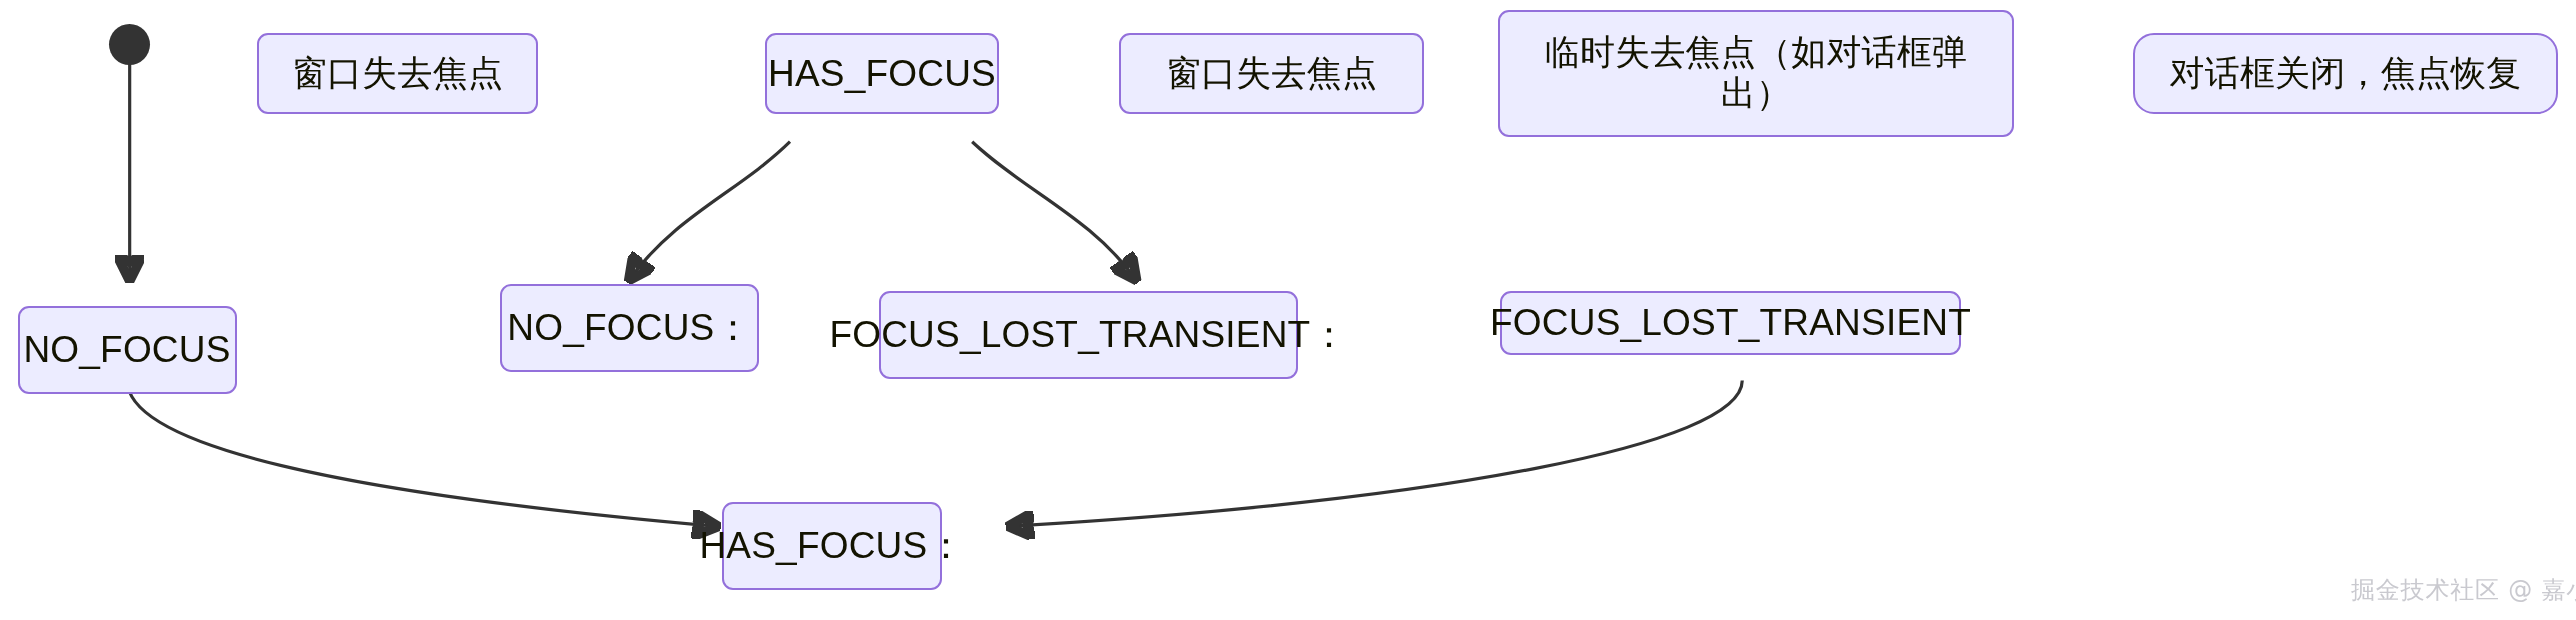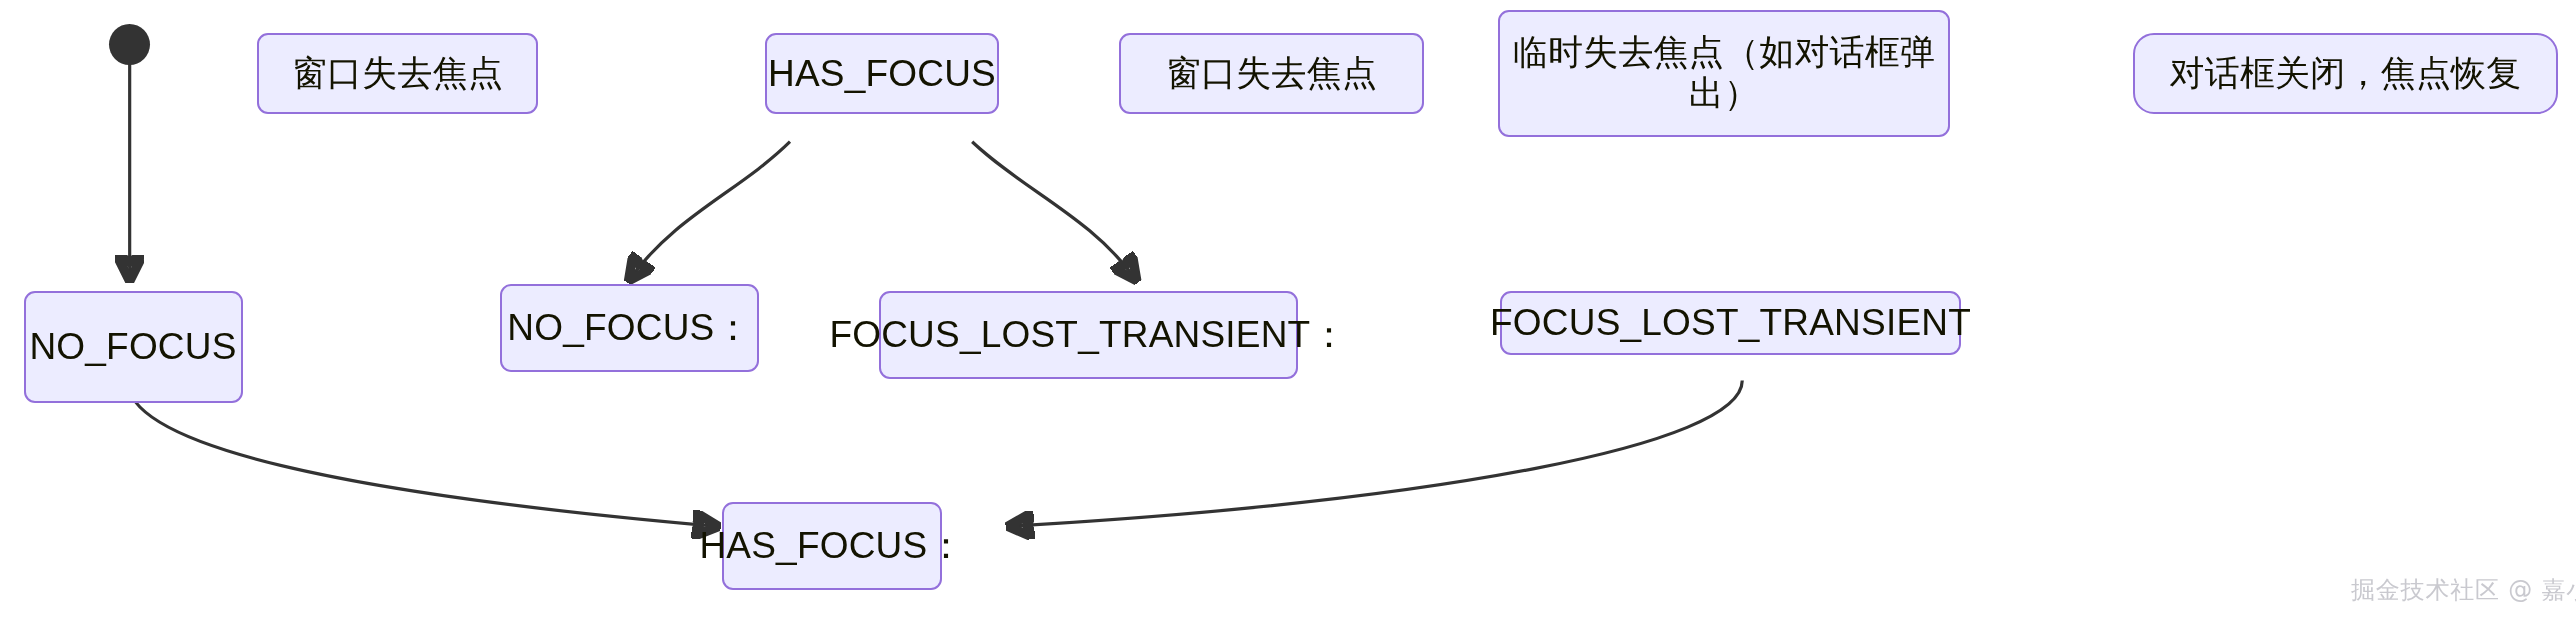--- a/index.html
+++ b/index.html
@@ -94,26 +94,26 @@
   </svg>
 
   <div class="start-dot" style="left:109px; top:24px; width:41px; height:41px;"></div>
 
   <div class="node cjk" style="left:257px; top:33px; width:281px; height:81px;">窗口失去焦点</div>
 
   <div class="node" style="left:765px; top:33px; width:234px; height:81px;">HAS_FOCUS</div>
 
   <div class="node cjk" style="left:1119px; top:33px; width:305px; height:81px;">窗口失去焦点</div>
 
-  <div class="node cjk" style="left:1498px; top:9.5px; width:452px; height:127px;">临时失去焦点（如对话框弹
+  <div class="node cjk" style="left:1498px; top:9.5px; width:516px; height:127px;">临时失去焦点（如对话框弹
 出）</div>
 
   <div class="node cjk" style="left:2133px; top:33px; width:425px; height:81px;border-radius:21px;">对话框关闭，焦点恢复</div>
 
-  <div class="node" style="left:17.5px; top:291px; width:219px; height:112px;margin-left:6px;">NO_FOCUS</div>
+  <div class="node" style="left:17.5px; top:306px; width:219px; height:88px;">NO_FOCUS</div>
 
   <div class="node" style="left:500px; top:284px; width:259px; height:88px;">NO_FOCUS：</div>
 
   <div class="node" style="left:879px; top:291px; width:419px; height:88px;">FOCUS_LOST_TRANSIENT：</div>
 
   <div class="node" style="left:1500px; top:291px; width:461px; height:64px;">FOCUS_LOST_TRANSIENT</div>
 
   <div class="node" style="left:722px; top:502px; width:220px; height:88px;">HAS_FOCUS：</div>
 
   <div class="watermark" style="left:2351px; top:574px;">掘金技术社区 @ 嘉小华</div>

